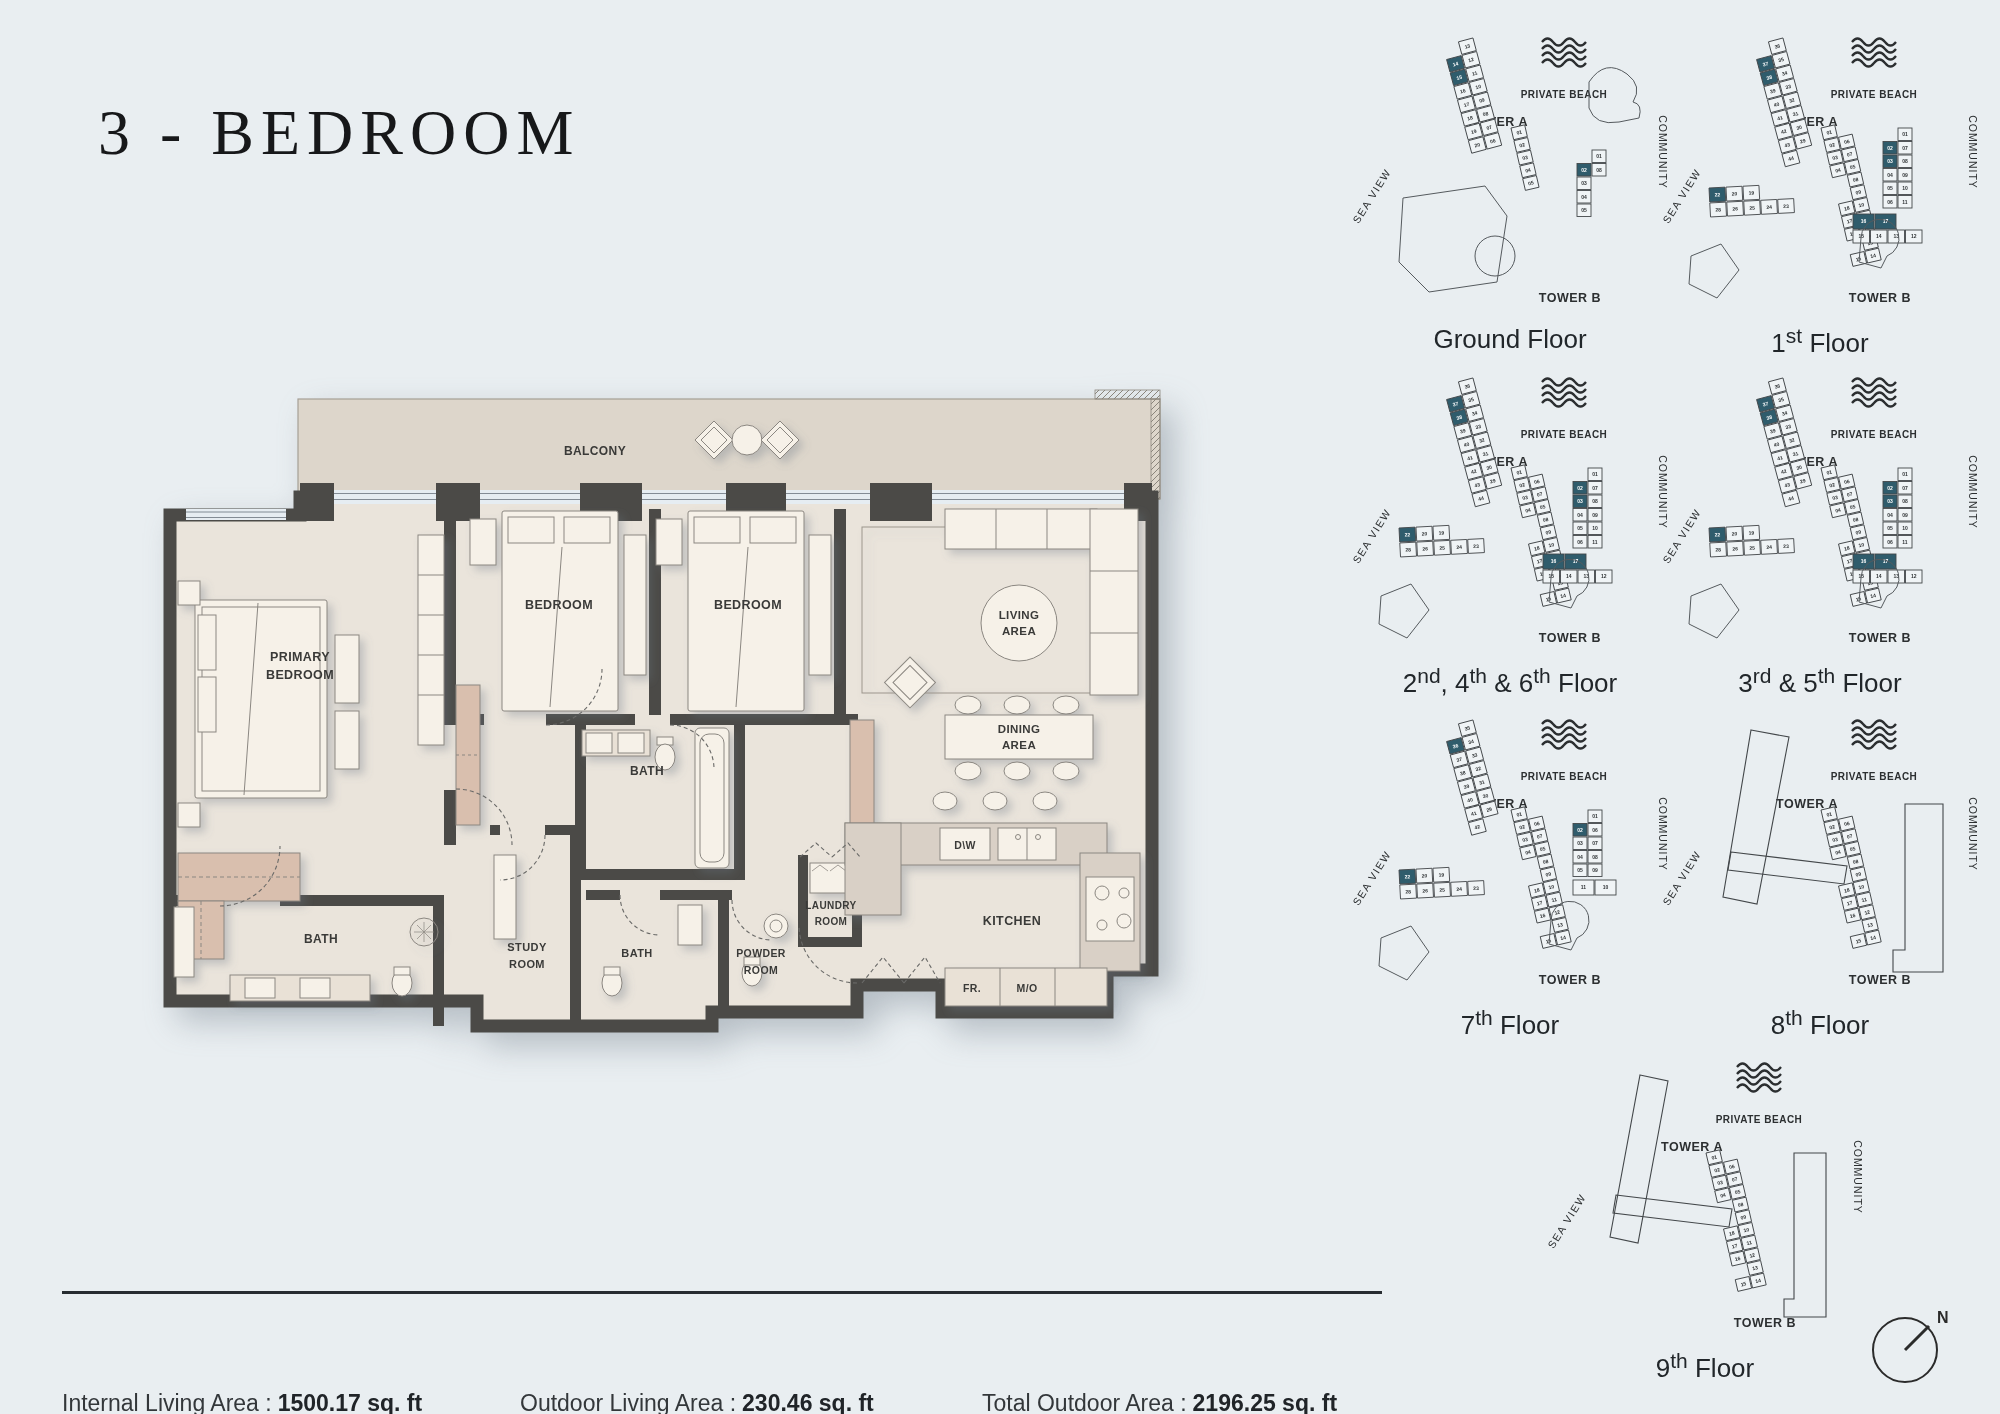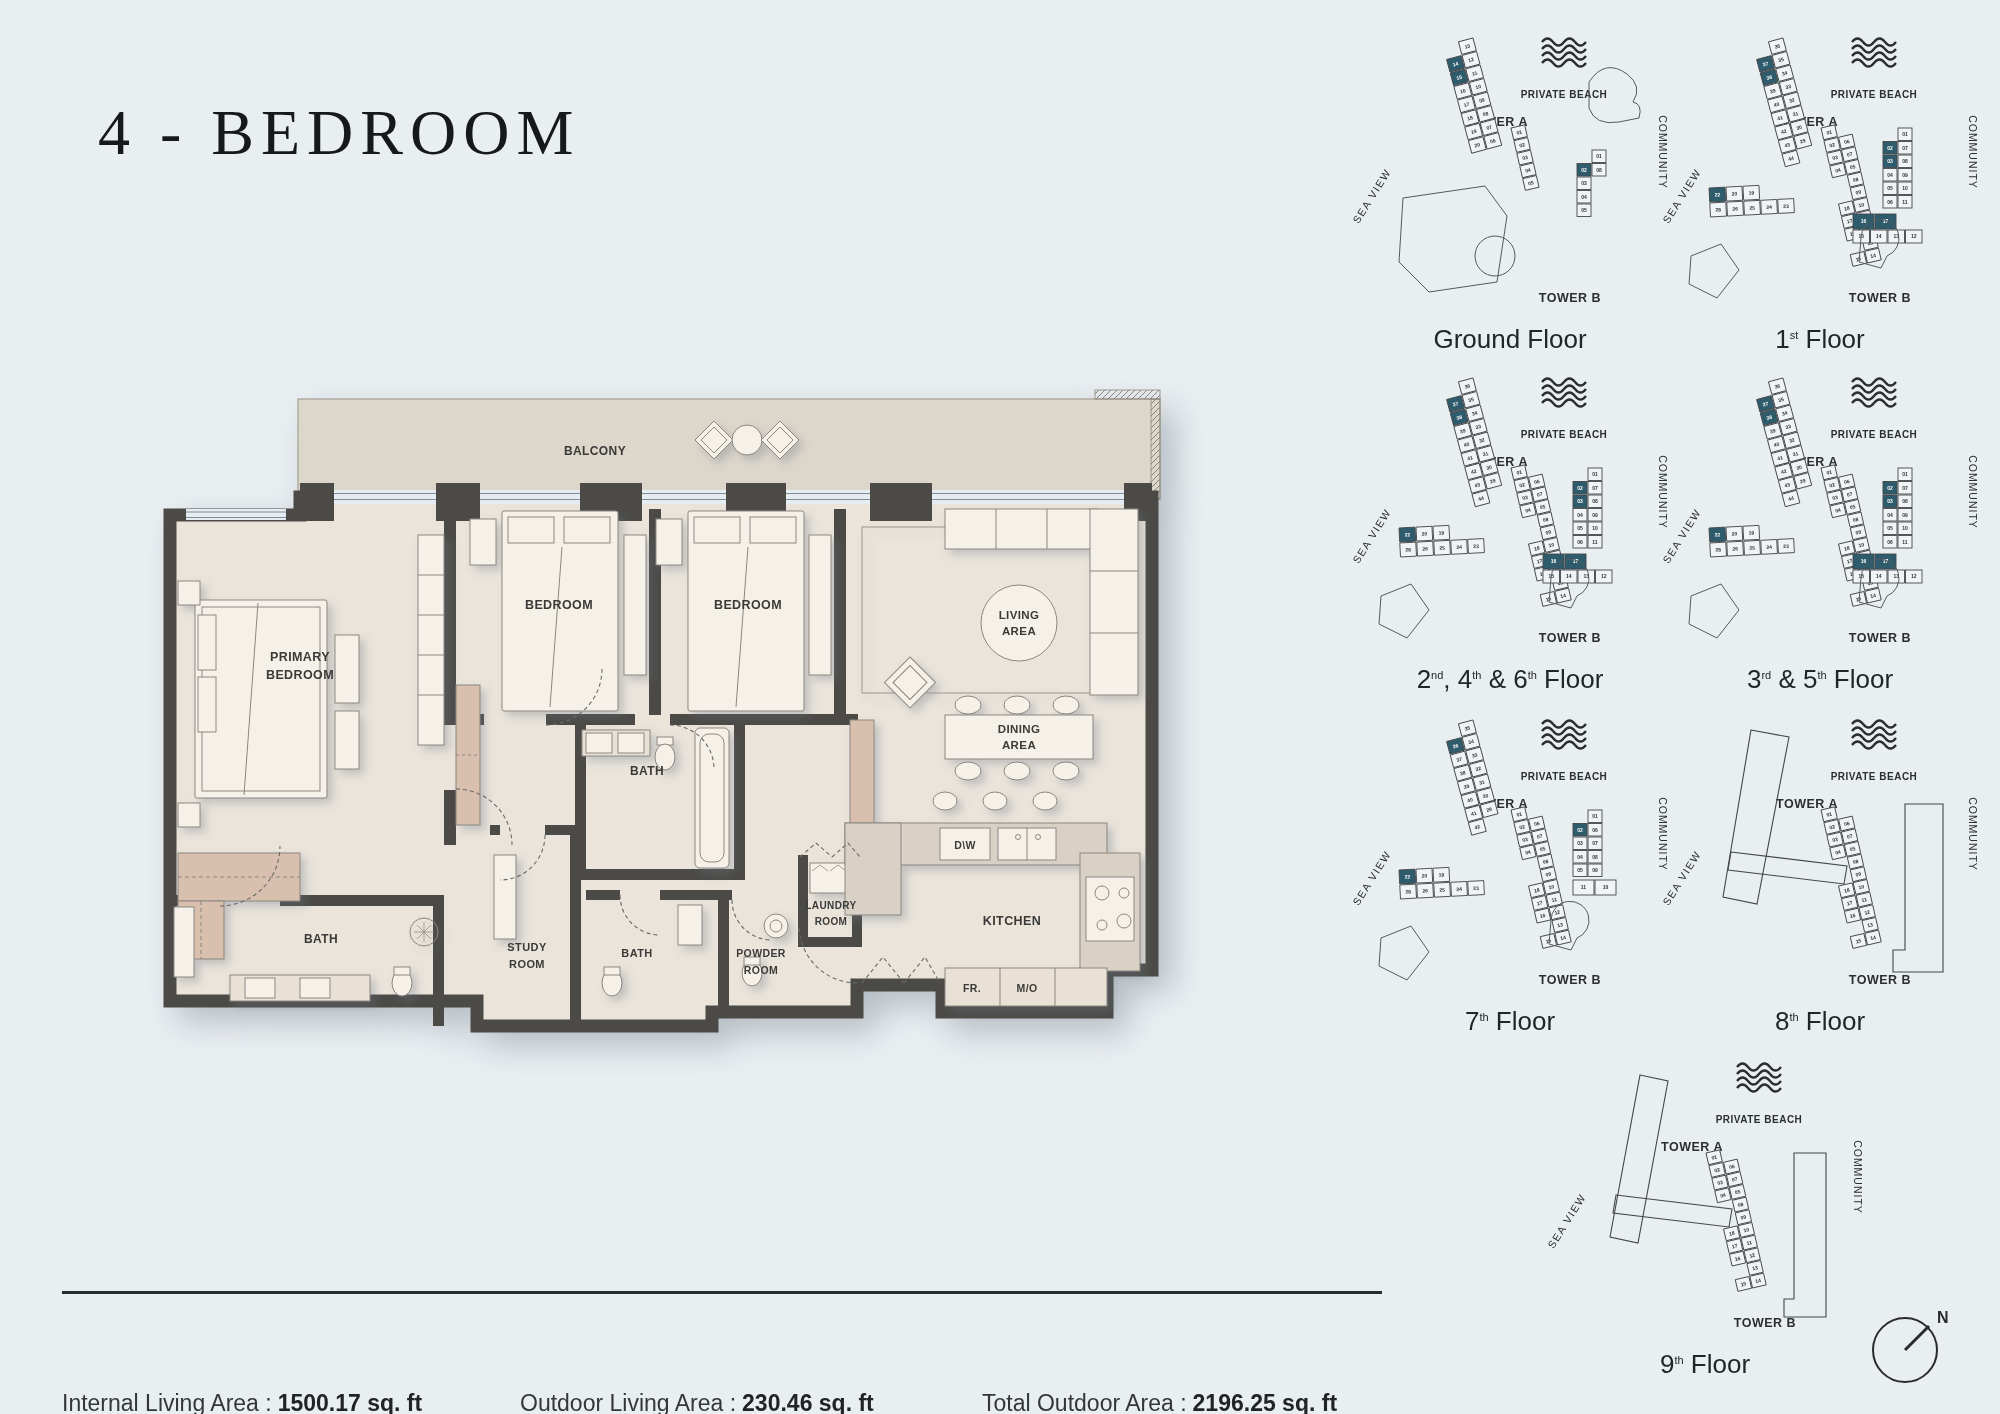--- a/index.html
+++ b/index.html
@@ -6,30 +6,30 @@
   body{width:2000px;height:1414px;position:relative;overflow:hidden;
        background:#e9eef1;font-family:"Liberation Sans",sans-serif;}
   .page-title{position:absolute;left:98px;top:96px;font-family:"Liberation Serif",serif;
        font-size:64px;letter-spacing:7px;color:#17181a;font-weight:400;}
   #plan-svg{position:absolute;left:150px;top:385px;width:1040px;height:700px;
        filter:drop-shadow(14px 14px 16px rgba(100,112,126,0.38));}
   .rl{font-family:"Liberation Sans",sans-serif;font-weight:bold;fill:#3a3a38;letter-spacing:.4px;}
   .kp{position:absolute;width:330px;height:340px;}
   .kp-caption{position:absolute;top:294px;left:50%;transform:translateX(-50%);
        white-space:nowrap;font-size:26px;color:#21262a;text-align:center;}
-  .kp-caption .sup{font-size:11px;vertical-align:9px;}
+  .kp-caption .sup{font-size:21px;vertical-align:9px;}
   .summary-line{position:absolute;left:62px;top:1291px;width:1320px;height:3px;background:#272c31;}
   .summary-item{position:absolute;top:1390px;font-size:23px;color:#33373a;white-space:nowrap;}
   .summary-item b{color:#202428;margin-left:6px;}
   #compass{position:absolute;left:1855px;top:1295px;}
 </style>
 </head>
 <body>
 
-<div class="page-title">4 - BEDROOM</div>
+<div class="page-title">3 - BEDROOM</div>
 
 <svg id="plan-svg" viewBox="0 0 1040 700">
   <defs>
     <pattern id="hatch" width="6" height="6" patternUnits="userSpaceOnUse">
       <path d="M0 6 L6 0" stroke="#8a857c" stroke-width="1"></path>
     </pattern>
     <filter id="soft" x="-30%" y="-30%" width="160%" height="160%">
       <feDropShadow dx="5" dy="5" stdDeviation="4" flood-color="#6b7683" flood-opacity="0.32"></feDropShadow>
     </filter>
   </defs>

